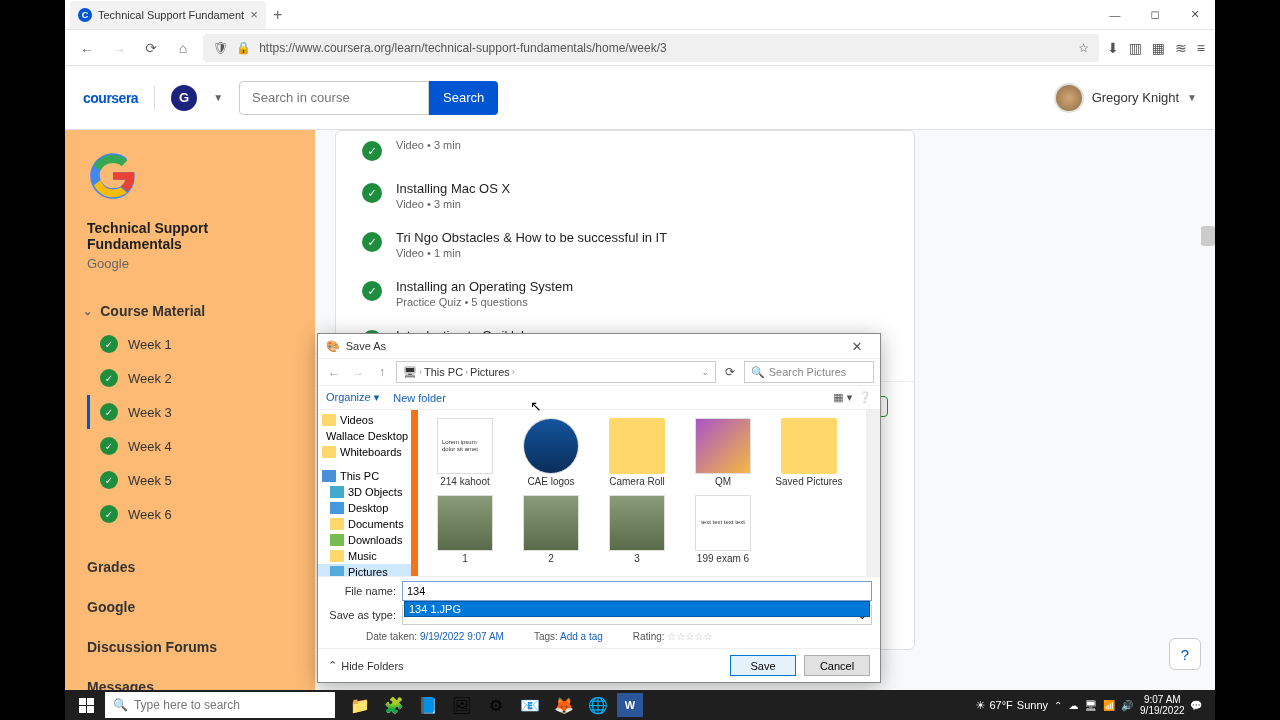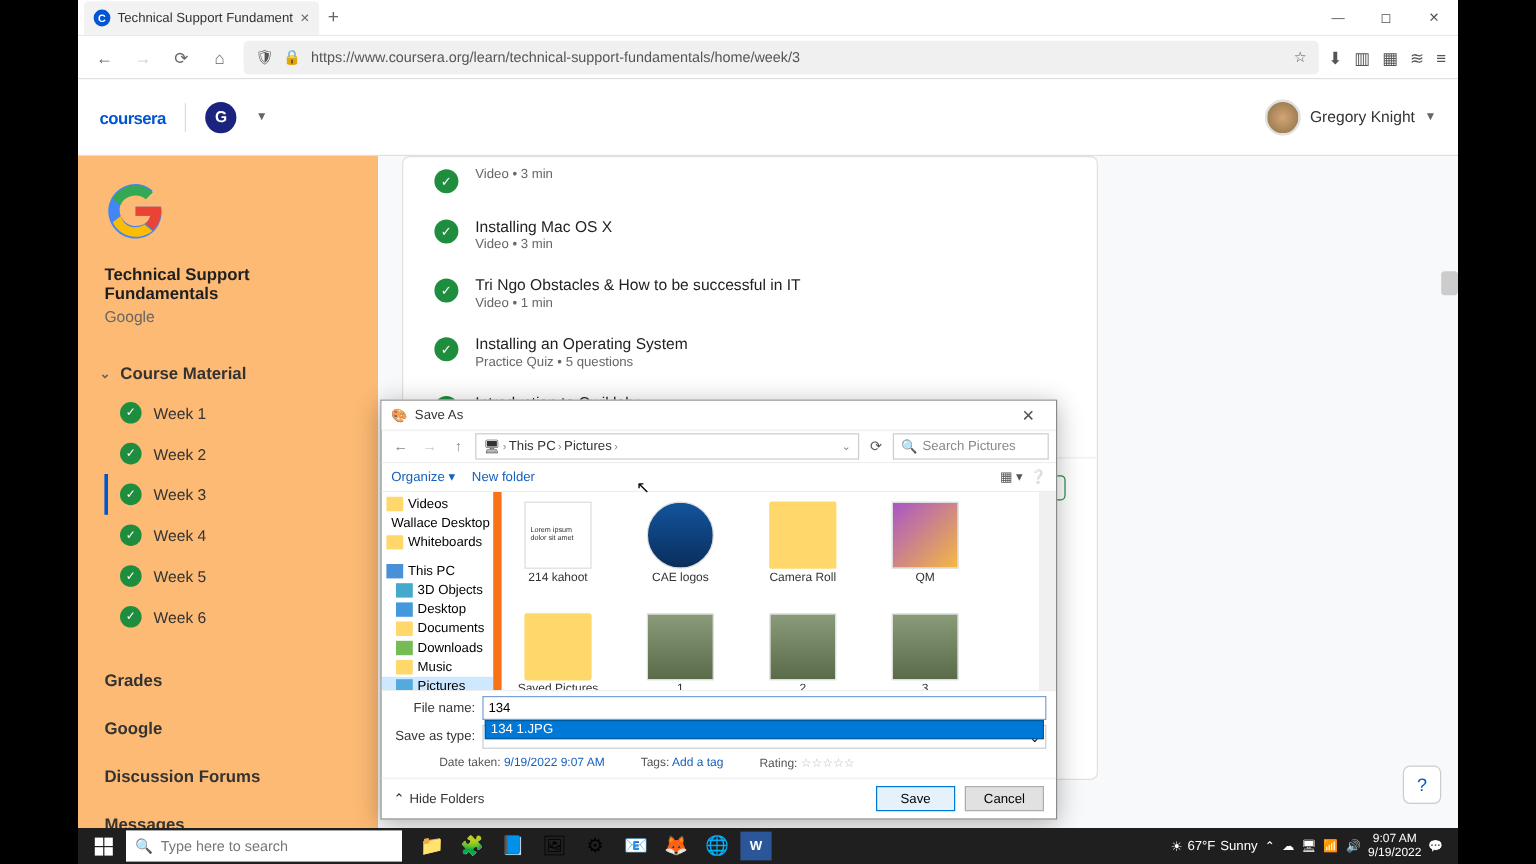--- a/index.html
+++ b/index.html
@@ -68,21 +68,21 @@
 .dlg-toolbar{height:24px;display:flex;align-items:center;padding:0 8px;gap:14px;border-bottom:1px solid #eee}
 .dlg-tool{color:#1560bd;font-size:11px;cursor:pointer}
 .dlg-tool-right{margin-left:auto;display:flex;gap:6px;align-items:center;color:#555}
 .dlg-body{flex:1;display:flex;overflow:hidden}
 .dlg-tree{width:100px;border-right:7px solid #f97316;padding:2px 0;overflow:hidden;font-size:11px}
 .tree-item{display:flex;align-items:center;gap:4px;padding:2px 4px;cursor:pointer;white-space:nowrap}
 .tree-item.sel{background:#cde8ff}
 .tree-icon{width:14px;height:12px;display:inline-block}
 .folder-ico{background:#ffd76a;border-radius:1px}
 .pc-ico{background:#4a90d9}
-.dlg-files{flex:1;padding:6px;display:flex;flex-wrap:wrap;align-content:flex-start;gap:20px;overflow:hidden;position:relative}
+.dlg-files{flex:1;padding:6px;display:flex;flex-wrap:wrap;align-content:flex-start;gap:4px;overflow:hidden;position:relative}
 .file-item{width:82px;display:flex;flex-direction:column;align-items:center;gap:2px;padding:2px;cursor:pointer}
 .file-thumb{width:56px;height:56px;background:#f0e8d8;border:1px solid #ddd;display:flex;align-items:center;justify-content:center;font-size:22px}
 .file-thumb.folder{background:#ffd76a;border:none;border-radius:2px}
 .file-thumb.img{background:linear-gradient(#8a9b7a,#5a6b4a)}
 .file-thumb.doc{background:#fff;font-size:6px;color:#333;padding:4px;text-align:left;line-height:1.2}
 .file-name{font-size:10px;color:#333;text-align:center;word-break:break-word;line-height:1.1}
 .dlg-scroll{width:14px;background:#f0f0f0;border-left:1px solid #eee}
 .dlg-bottom{border-top:1px solid #eee;padding:4px 8px}
 .dlg-row{display:flex;align-items:center;gap:6px;margin-bottom:4px}
 .dlg-label{width:70px;text-align:right;font-size:11px;color:#333}
@@ -148,20 +148,24 @@
       <span>≋</span>
       <span>≡</span>
     </div>
   </div>
 
   <div class="coursera-header">
     <span class="logo">coursera</span>
     <span class="divider"></span>
     <span class="avatar-small">G</span>
     <span class="chev">▼</span>
+    <div class="searchbox">
+      <input placeholder="Search in course" style="">
+      <button class="search-btn">Search</button>
+    </div>
     <div class="user-area">
       <span class="user-avatar"></span>
       <span>Gregory Knight</span>
       <span class="chev">▼</span>
     </div>
   </div>
 
   <div class="content">
     <div class="scrollbar-v"></div>
     <div class="sidebar">
@@ -372,24 +376,20 @@
       <div class="file-item">
           <div class="file-thumb img"></div>
           <div class="file-name">2</div>
         </div>
       <div class="file-item">
           <div class="file-thumb img"></div>
           <div class="file-name">3</div>
         </div>
       <div class="file-item">
           <div class="file-thumb doc">text text text text</div>
-          <div class="file-name">134 1</div>
-        </div>
-      <div class="file-item">
-          <div class="file-thumb doc">text text text text</div>
           <div class="file-name">199 exam 6</div>
         </div>
     </div>
     <div class="dlg-scroll"></div>
   </div>
   <div class="dlg-bottom" style="position:relative">
     <div class="dlg-row">
       <span class="dlg-label">File name:</span>
       <input class="dlg-input" style="background: rgb(255, 255, 255);" value="134">
     </div>

